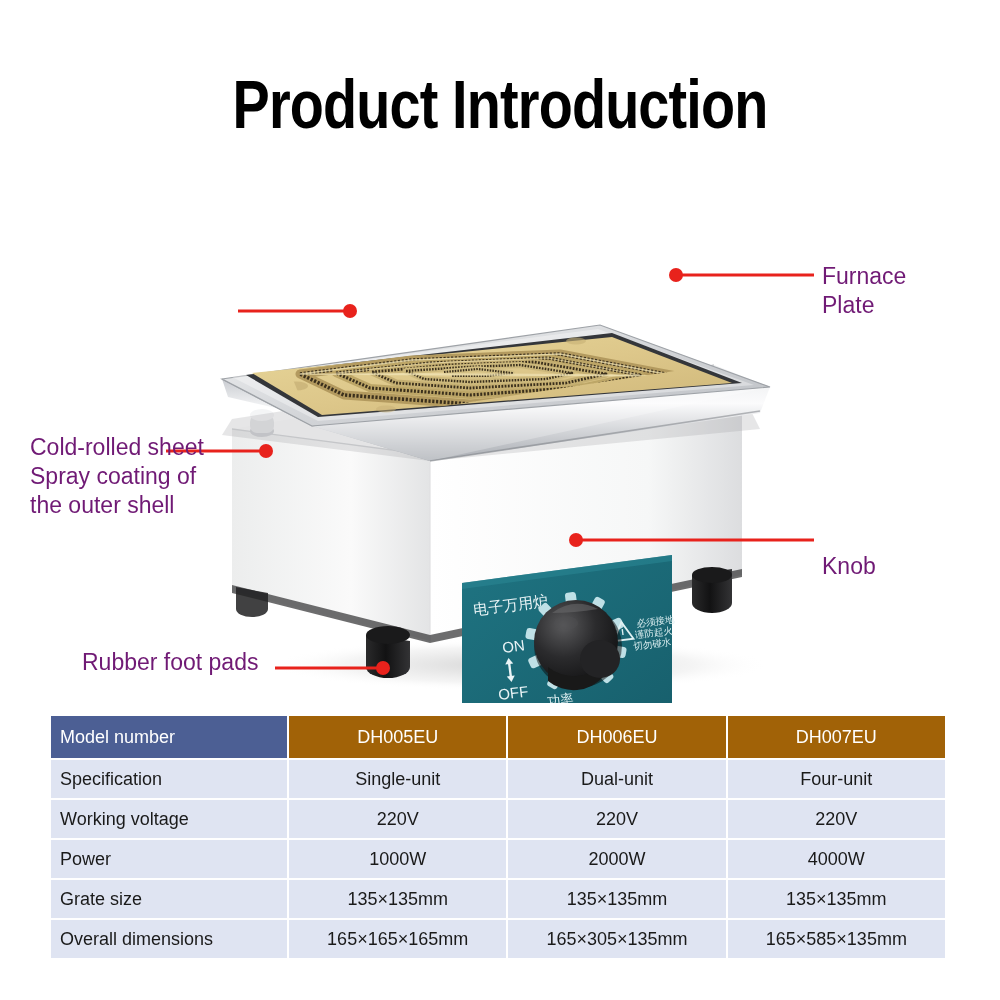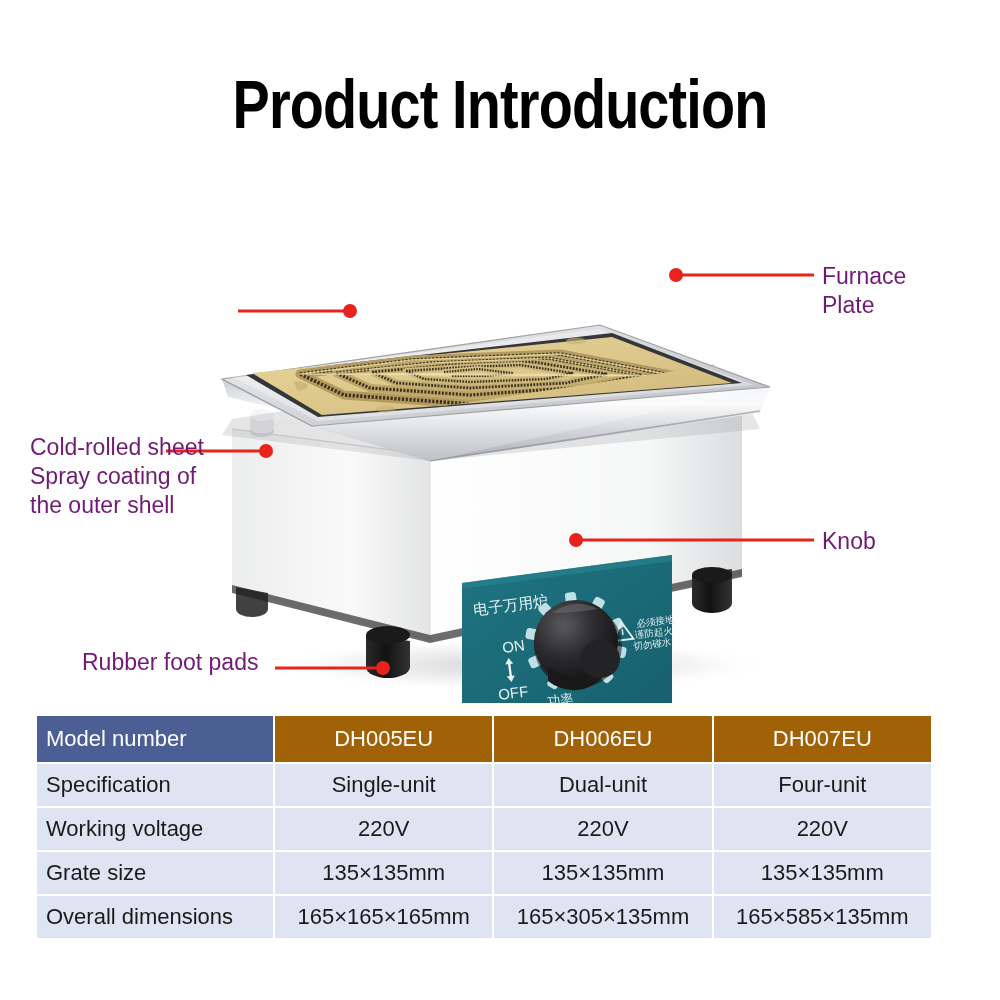--- a/index.html
+++ b/index.html
@@ -39,29 +39,29 @@
     white-space:pre-line;
     letter-spacing:0px;
   }
   .callout.right{text-align:left;}
   .callout.left{text-align:left;}
 
   #co-wire{left:8px;top:250px;}
   #co-cold{left:30px;top:390px;}
   #co-rubber{left:82px;top:605px;}
   #co-plate{left:822px;top:219px;}
-  #co-knob{left:822px;top:484px;}
+  #co-knob{left:822px;top:509px;}
 
   
   .spec-table{
-    position:absolute;left:35px;top:671px;
+    position:absolute;left:49px;top:671px;
     width:898px;
     border-collapse:separate;
     border-spacing:2px 2px;
-    font-size:22px;
+    font-size:18px;
     color:#1a1a1a;
   }
   .spec-table td{
     background:#dfe4f2;
     padding:8px 12px;
     text-align:center;
     height:22px;
     vertical-align:middle;
   }
   .spec-table td.rowhead{
@@ -327,20 +327,26 @@
         <td>Dual-unit</td>
         <td>Four-unit</td>
       </tr>
       <tr>
         <td class="rowhead">Working voltage</td>
         <td>220V</td>
         <td>220V</td>
         <td>220V</td>
       </tr>
       <tr>
+        <td class="rowhead">Power</td>
+        <td>1000W</td>
+        <td>2000W</td>
+        <td>4000W</td>
+      </tr>
+      <tr>
         <td class="rowhead">Grate size</td>
         <td>135×135mm</td>
         <td>135×135mm</td>
         <td>135×135mm</td>
       </tr>
       <tr>
         <td class="rowhead">Overall dimensions</td>
         <td>165×165×165mm</td>
         <td>165×305×135mm</td>
         <td>165×585×135mm</td>

